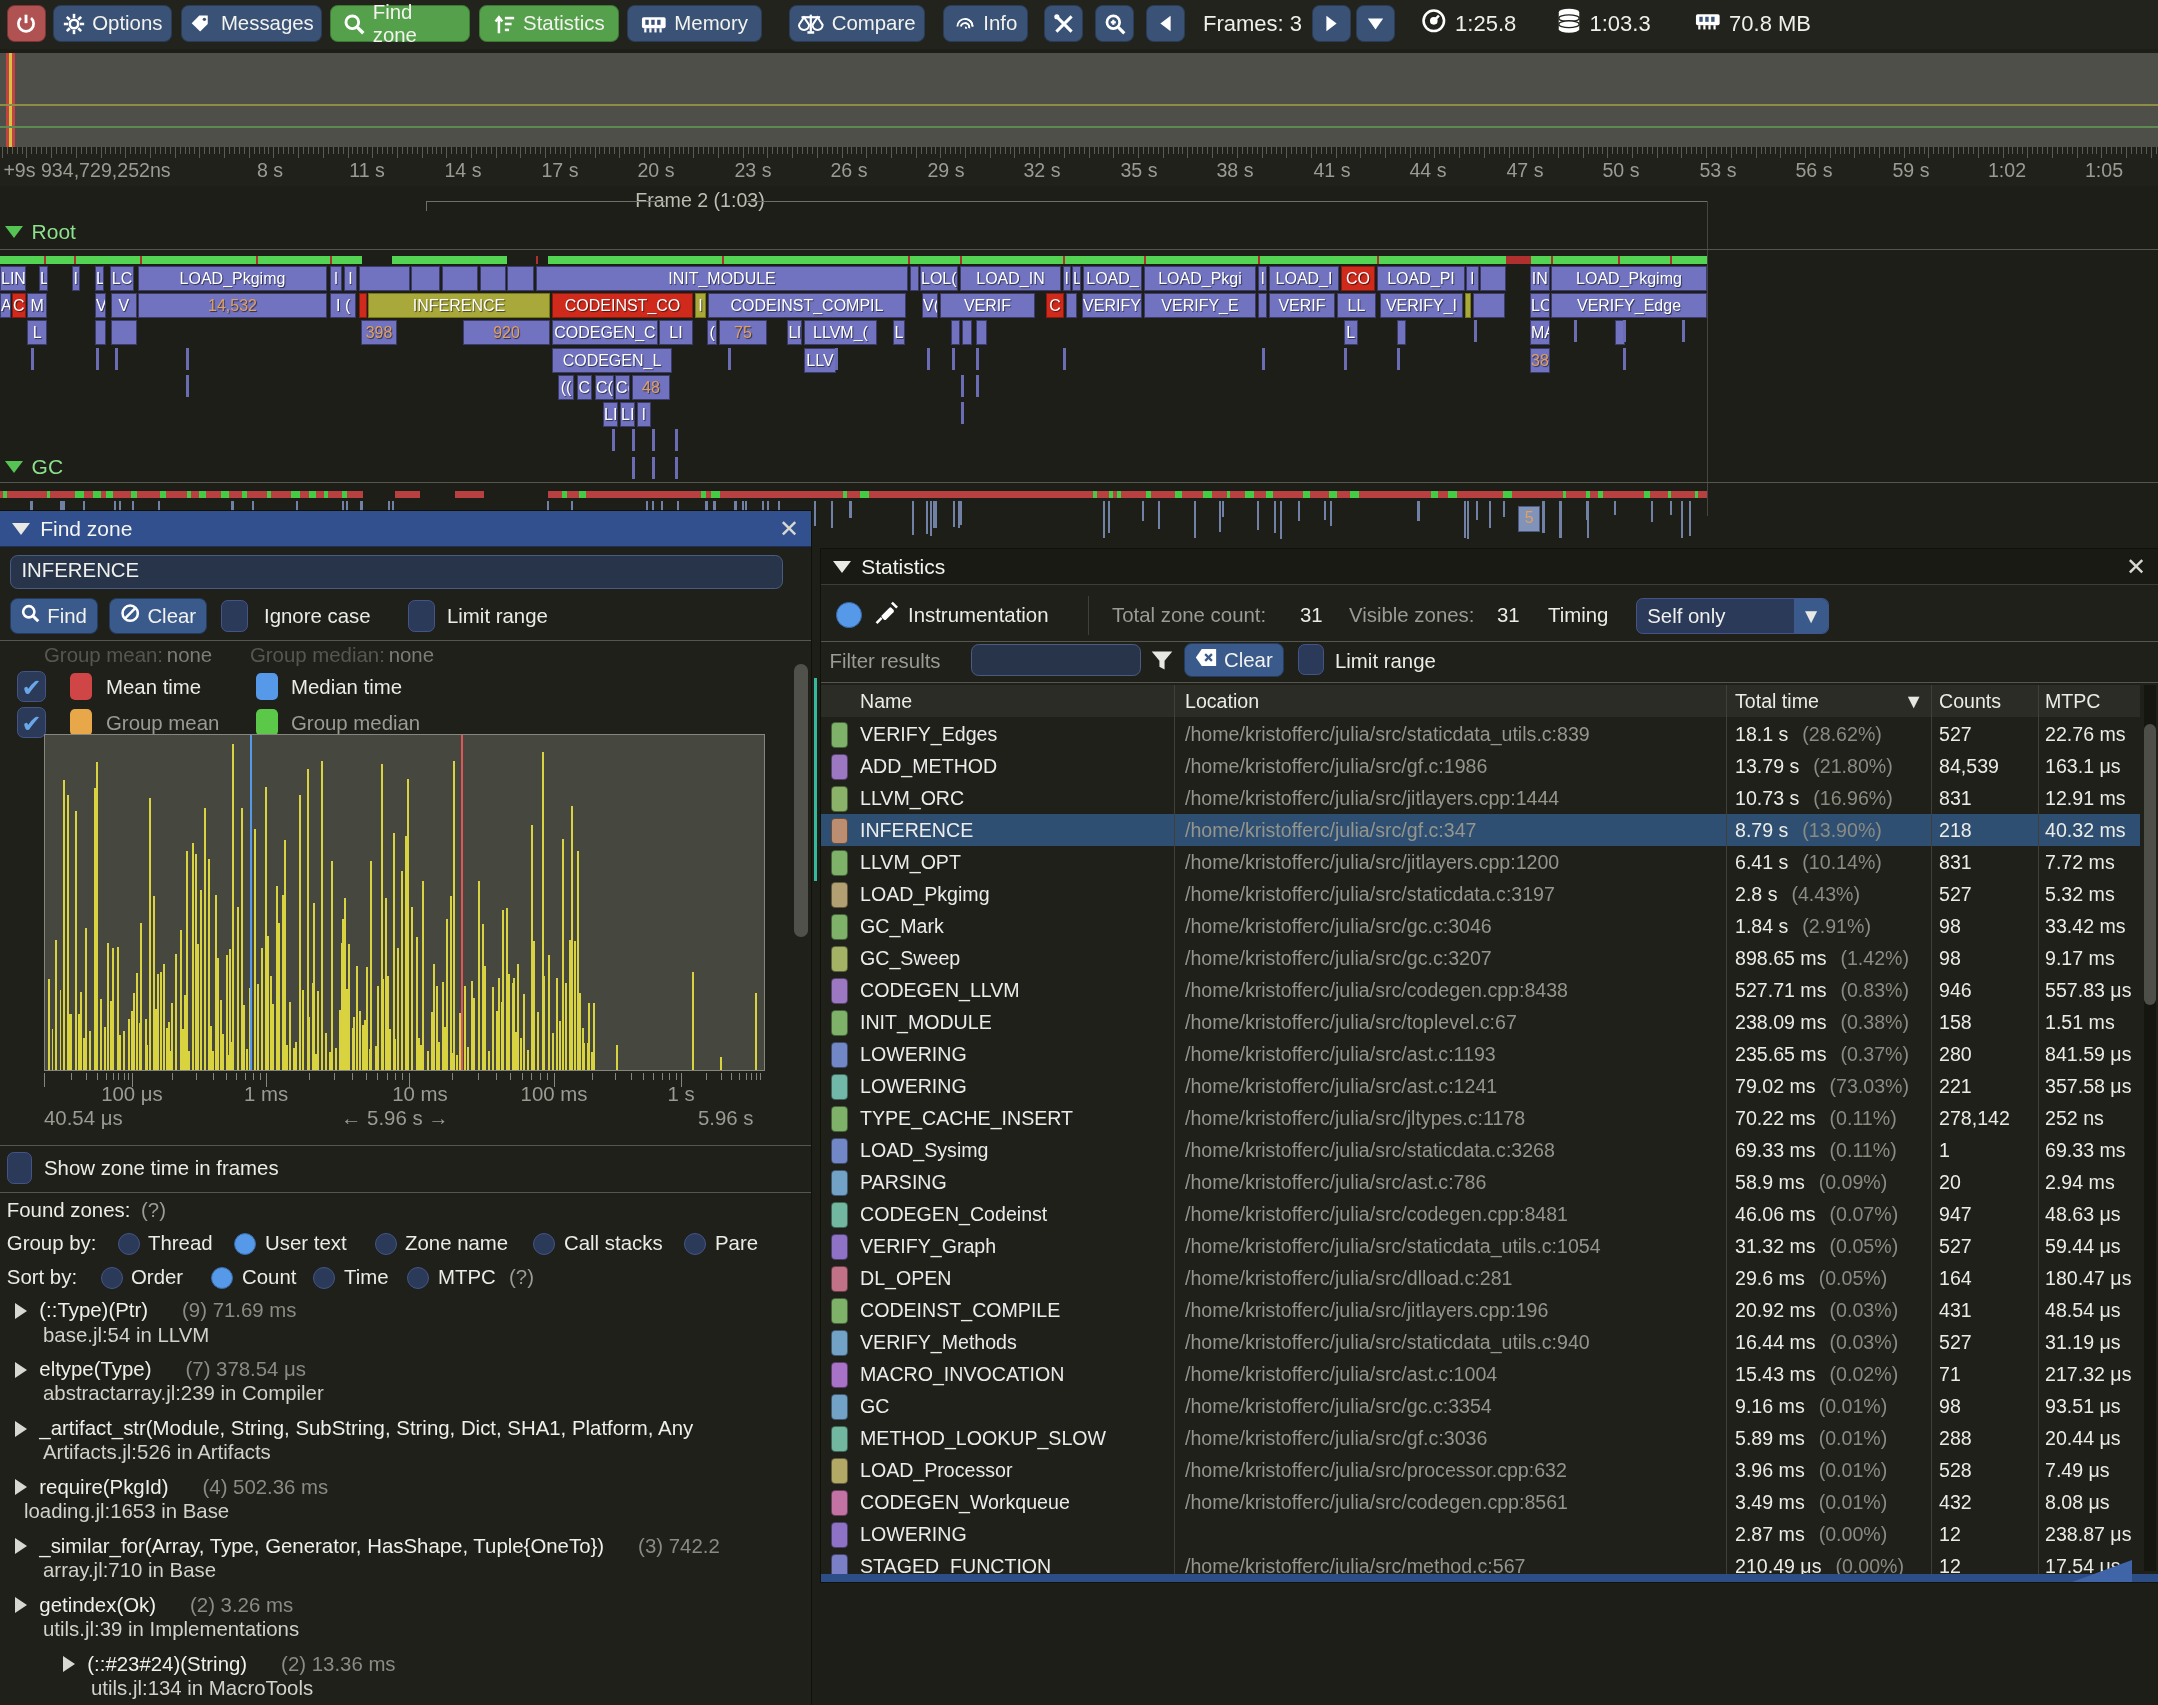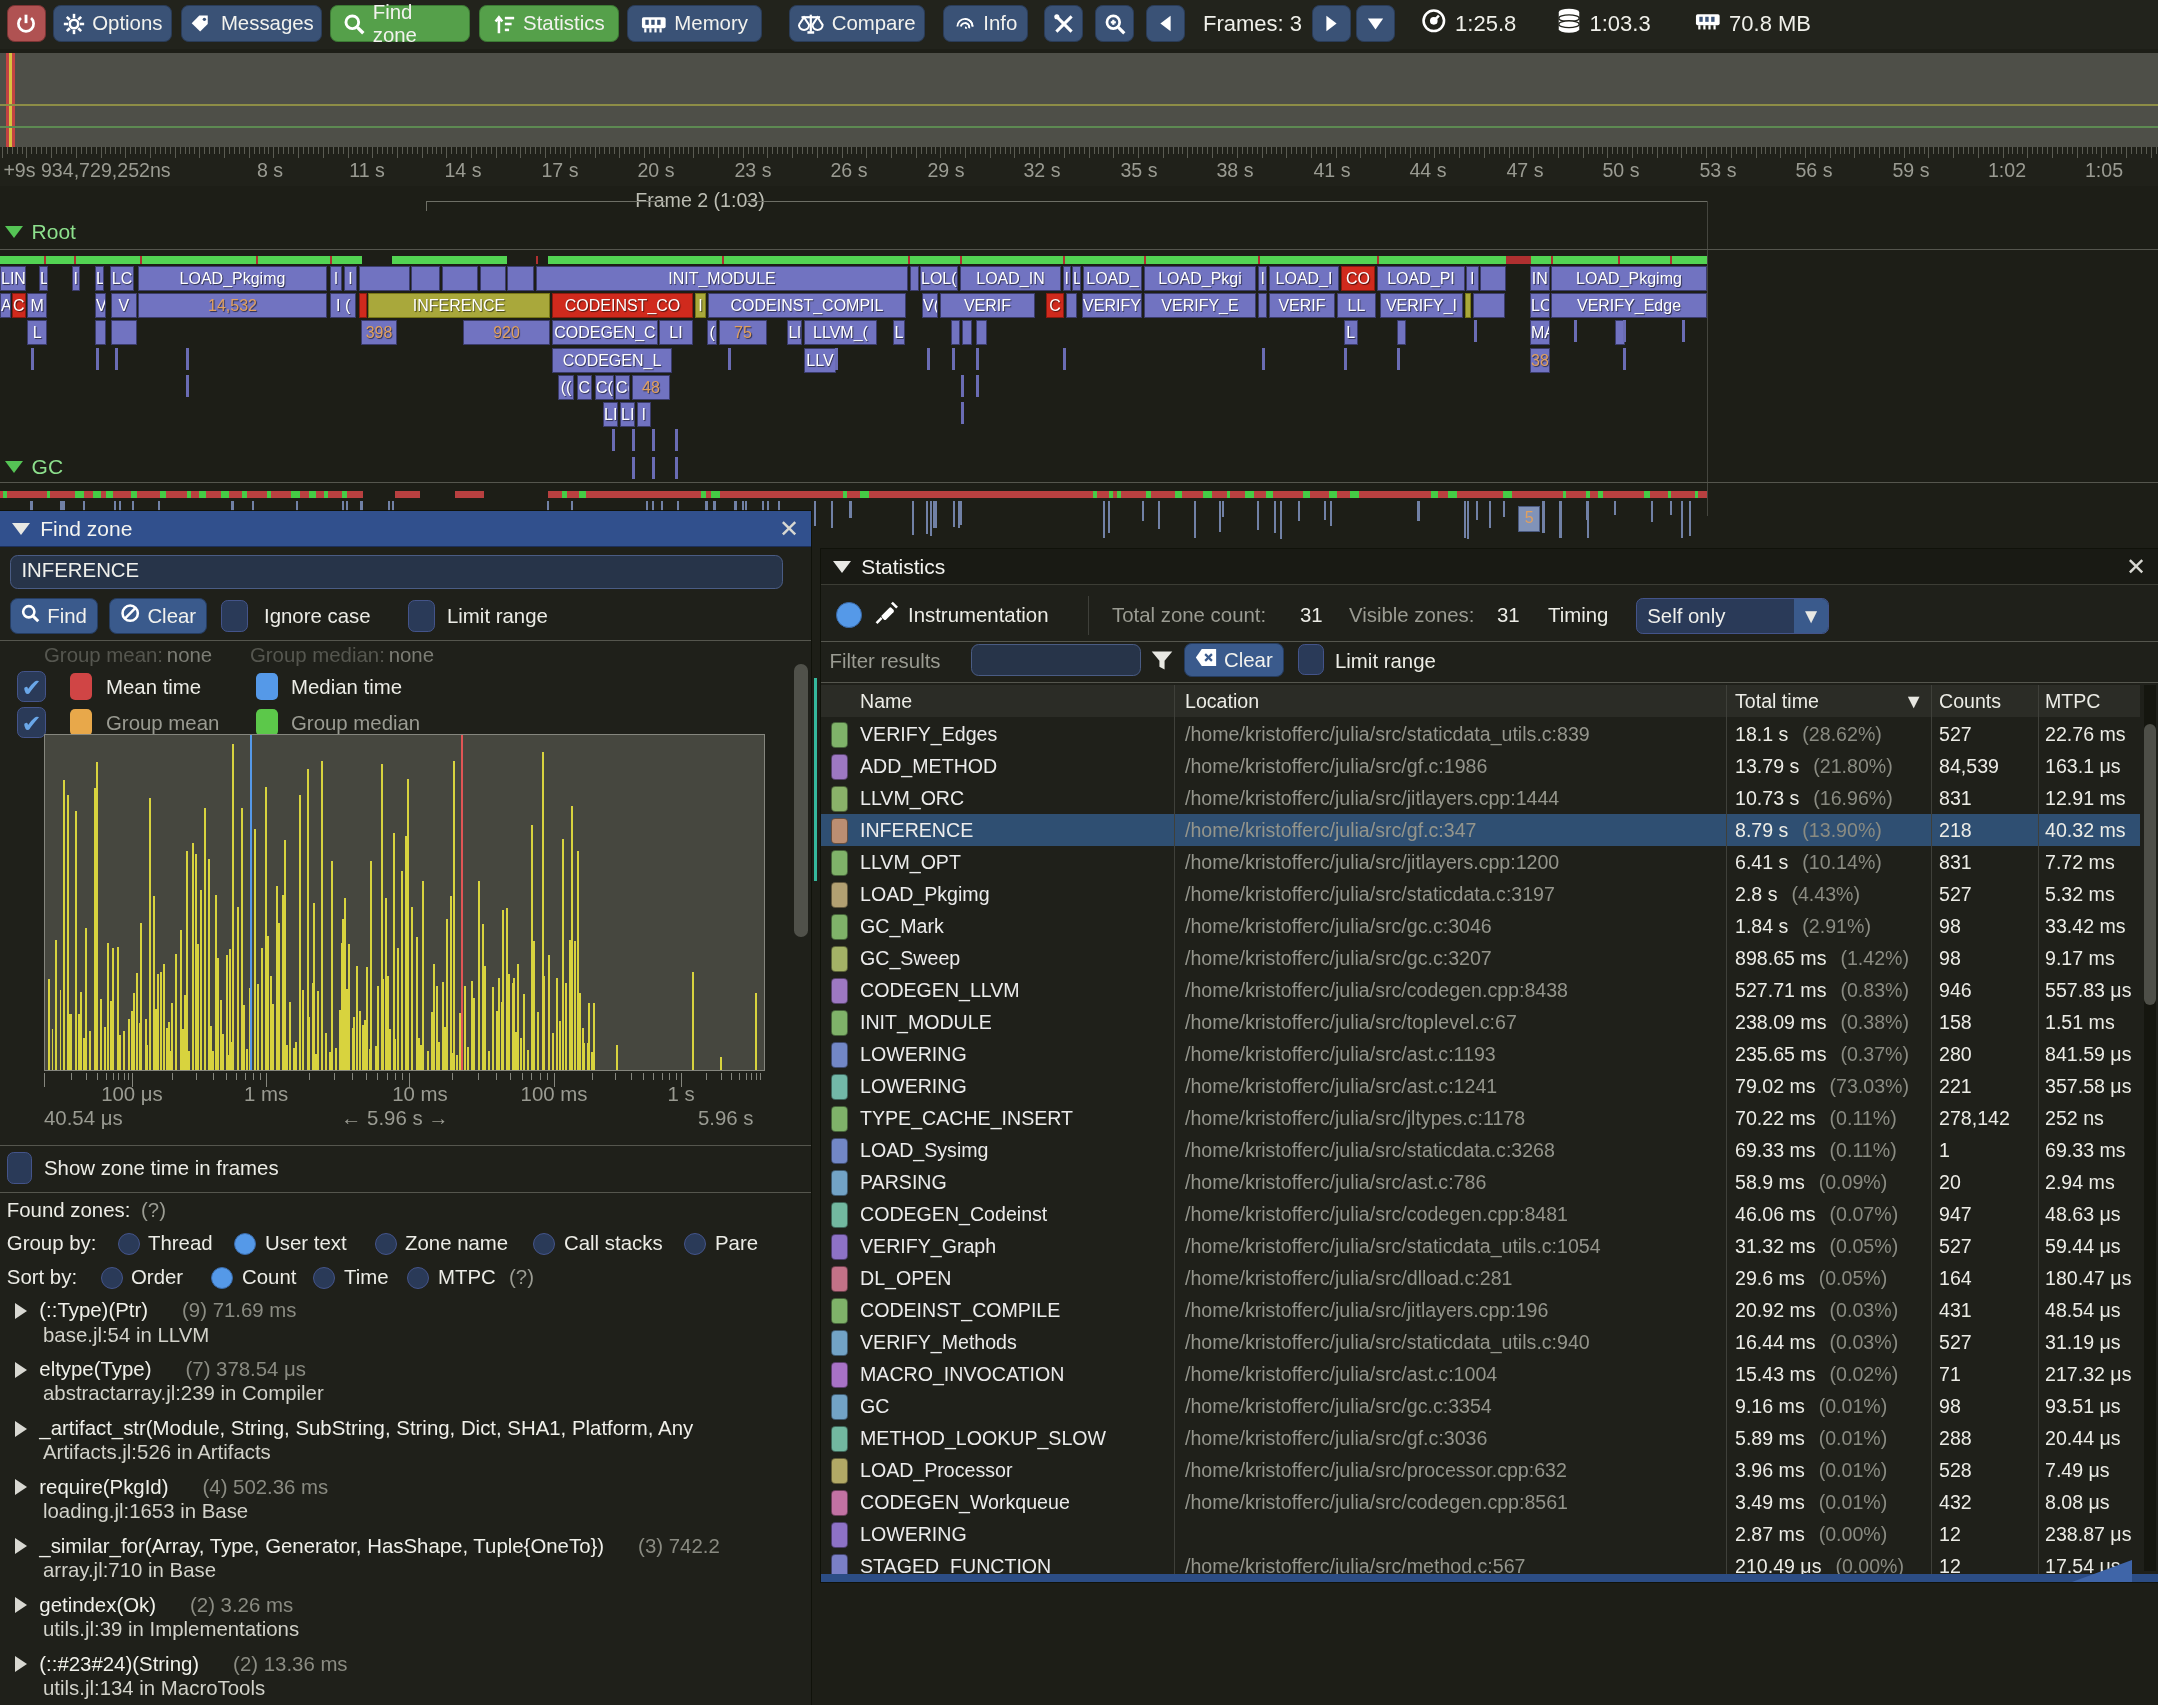--- a/index.html
+++ b/index.html
@@ -1402,39 +1402,39 @@
             <span class="fz-item-name" style="white-space: nowrap;">_artifact_str(Module, String, SubString, String, Dict, SHA1, Platform, Any</span>
           </div>
           <div class="fz-item-loc" style="padding-left: 43px; height: 25.6px;">Artifacts.jl:526 in Artifacts</div>
         </div>
         <div style="position: relative; margin-bottom: 7.7px;">
           <div style="display: flex; align-items: center; gap: 12px; padding-left: 15.3px; height: 25.6px;">
             <span class="fz-arrow"></span>
             <span class="fz-item-name" style="white-space: nowrap;">require(PkgId)</span>
             <span class="fz-item-count" style="margin-left: 22px; white-space: nowrap;">(4) 502.36 ms</span>
           </div>
-          <div class="fz-item-loc" style="padding-left: 43px; height: 25.6px;">loading.jl:1653 in Base</div>
+          <div class="fz-item-loc" style="padding-left: 24px; height: 25.6px;">loading.jl:1653 in Base</div>
         </div>
         <div style="position: relative; margin-bottom: 7.7px;">
           <div style="display: flex; align-items: center; gap: 12px; padding-left: 15.3px; height: 25.6px;">
             <span class="fz-arrow"></span>
             <span class="fz-item-name" style="white-space: nowrap;">_similar_for(Array, Type, Generator, HasShape, Tuple{OneTo})</span>
             <span class="fz-item-count" style="margin-left: 22px; white-space: nowrap;">(3) 742.2</span>
           </div>
           <div class="fz-item-loc" style="padding-left: 43px; height: 25.6px;">array.jl:710 in Base</div>
         </div>
         <div style="position: relative; margin-bottom: 7.7px;">
           <div style="display: flex; align-items: center; gap: 12px; padding-left: 15.3px; height: 25.6px;">
             <span class="fz-arrow"></span>
             <span class="fz-item-name" style="white-space: nowrap;">getindex(Ok)</span>
             <span class="fz-item-count" style="margin-left: 22px; white-space: nowrap;">(2) 3.26 ms</span>
           </div>
           <div class="fz-item-loc" style="padding-left: 43px; height: 25.6px;">utils.jl:39 in Implementations</div>
         </div>
-        <div style="position: relative; margin-bottom: 17px;">
+        <div style="position: relative; margin-bottom: 17px; padding-left: 48px;">
           <div style="display: flex; align-items: center; gap: 12px; padding-left: 15.3px; height: 25.6px;">
             <span class="fz-arrow"></span>
             <span class="fz-item-name" style="white-space: nowrap;">(::#23#24)(String)</span>
             <span class="fz-item-count" style="margin-left: 22px; white-space: nowrap;">(2) 13.36 ms</span>
           </div>
           <div class="fz-item-loc" style="padding-left: 43px; height: 25.6px;">utils.jl:134 in MacroTools</div>
         </div>
       </div>
     <div id="fz-scroll"></div>
   </div>

